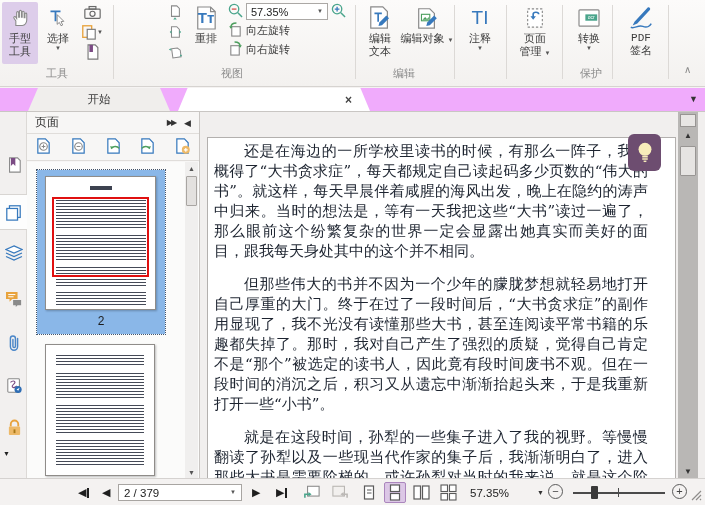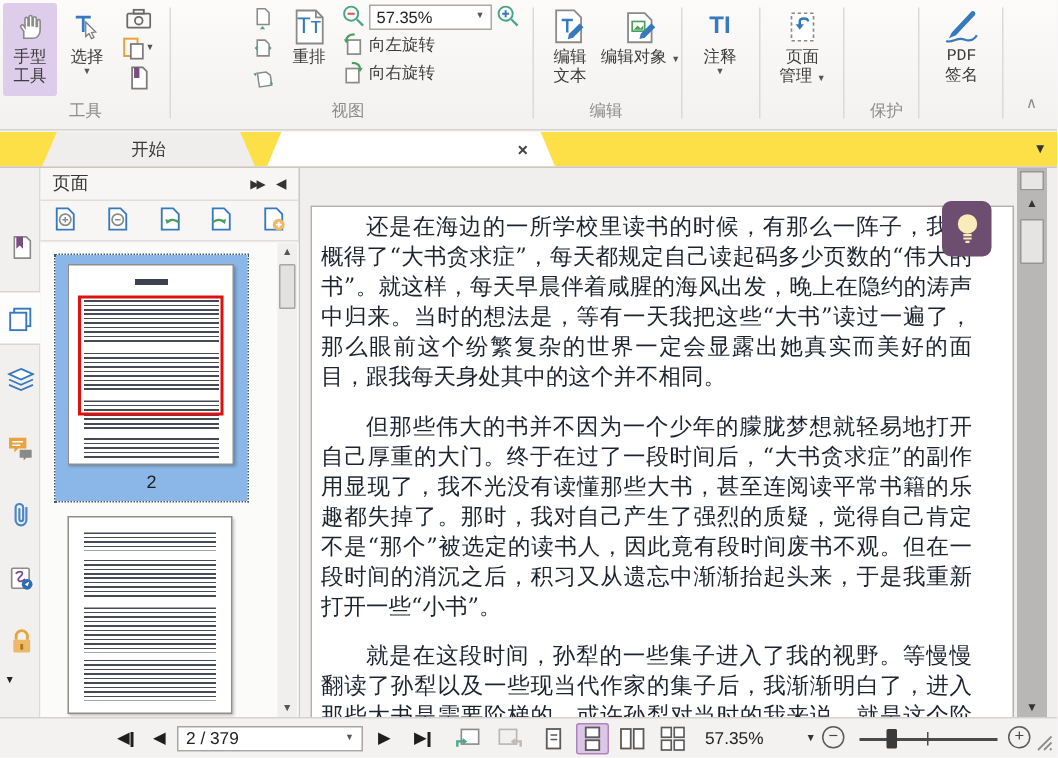--- a/index.html
+++ b/index.html
@@ -18,26 +18,26 @@
   .active-tool { background:var(--ribbon-active); }
   .divider { position:absolute; top:5px; height:74px; width:1px; background:#dcd9d6; }
   .grouplabel { position:absolute; top:66px; width:80px; text-align:center; color:#8b8b8b; }
   .mini { width:24px; height:20px; display:flex; align-items:center; justify-content:center; }
   .mini-col { position:absolute; top:2px; display:flex; flex-direction:column; }
   .zoom-combo { width:82px; height:17px; background:#fff; border:1px solid #abA8a5; display:flex;
                 align-items:center; padding:0 4px; font-size:11px; color:#222; }
   .zoom-combo .dd { margin-left:auto; }
   .hrow { display:flex; align-items:center; height:19px; }
   .hrow .lbl { margin-left:3px; }
-  .reflow-glyph { font-size:15px; font-weight:normal; color:var(--icon-blue); line-height:18px; }
-  .comment-glyph { font-size:16px; font-weight:bold; color:var(--icon-blue); font-style:normal; }
+  .reflow-glyph { font-size:15px; font-weight:bold; color:var(--icon-blue); line-height:18px; }
+  .comment-glyph { font-size:19px; font-weight:normal; color:var(--icon-blue); font-style:normal; }
   .chevron { position:absolute; left:684px; top:64px; color:#8a8a8a; font-size:10px; }
 
   
-  .tabbar { position:absolute; left:0; top:88px; width:705px; height:23px; background:#fde047; }
+  .tabbar { position:absolute; left:0; top:88px; width:705px; height:23px; background:#f0abfc; }
   .tab { position:absolute; top:0; height:23px; display:flex; align-items:center; font-size:11.5px; }
   .tab-start { left:28px; width:142px; background:#f0eeec; color:#3a3a3a; justify-content:center;
                clip-path:polygon(7% 0,93% 0,100% 100%,0 100%); }
   .tab-doc { left:178px; width:192px; background:#ffffff; color:#2d3c55;
              clip-path:polygon(5% 0,95% 0,100% 100%,0 100%); padding:0 18px; }
   .tab-close { margin-left:auto; color:#444; font-size:12px; font-weight:bold; }
   .tab-dd { position:absolute; right:7px; top:6px; color:#333; font-size:9px; }
 
   
   .content { position:absolute; left:0; top:111px; width:705px; height:367px; background:#f1efee;
@@ -281,20 +281,31 @@
             <path d="M16 9c0-3-6-3-6 0v4" fill="none" stroke="#3779bd" stroke-width="1.8"></path>
             <path d="M7.5 12l3 4 3-4z" fill="#3779bd" transform="translate(-.5,-1)"></path>
           </svg>
       </span>
       <span class="lbl">页面</span>
       <span class="lbl"><span>管理</span> <span class="dd">▼</span></span>
     </div>
 
     <div class="divider" style="left:562px;"></div>
 
+    <div class="btn-tall" style="left:568px;width:42px;">
+      <span class="ic">
+        <svg width="24" height="20" viewBox="0 0 26 22">
+            <rect x="2" y="2" width="22" height="18" rx="1" fill="#fff" stroke="#8a8a8a" stroke-width="1.3"></rect>
+            <rect x="9" y="7" width="13" height="7" fill="#4aa58c"></rect>
+            <text x="15.5" y="12.6" font-size="5.5" fill="#fff" text-anchor="middle">ocr</text>
+          </svg>
+      </span>
+      <span class="lbl">转换</span>
+      <span class="dd">▼</span>
+    </div>
 
     <div class="divider" style="left:612px;"></div>
 
     <div class="btn-tall" style="left:618px;width:46px;font-family:Liberation Mono, monospace;">
       <span class="ic">
         <svg width="28" height="26" viewBox="0 0 30 28">
             <path d="M8 18L22 3c1.5-1.5 4 1 2.5 2.5L11 20l-5 2z" fill="#3779bd"></path>
             <path d="M4 24c4 2 8-3 13-1s8-1 9-3" fill="none" stroke="#3779bd" stroke-width="1.6"></path>
           </svg>
       </span>

